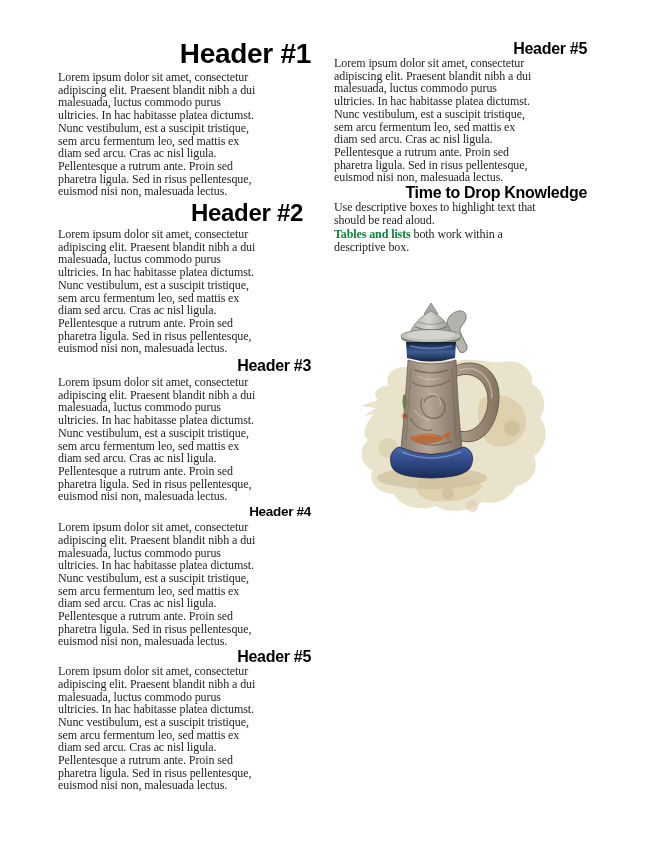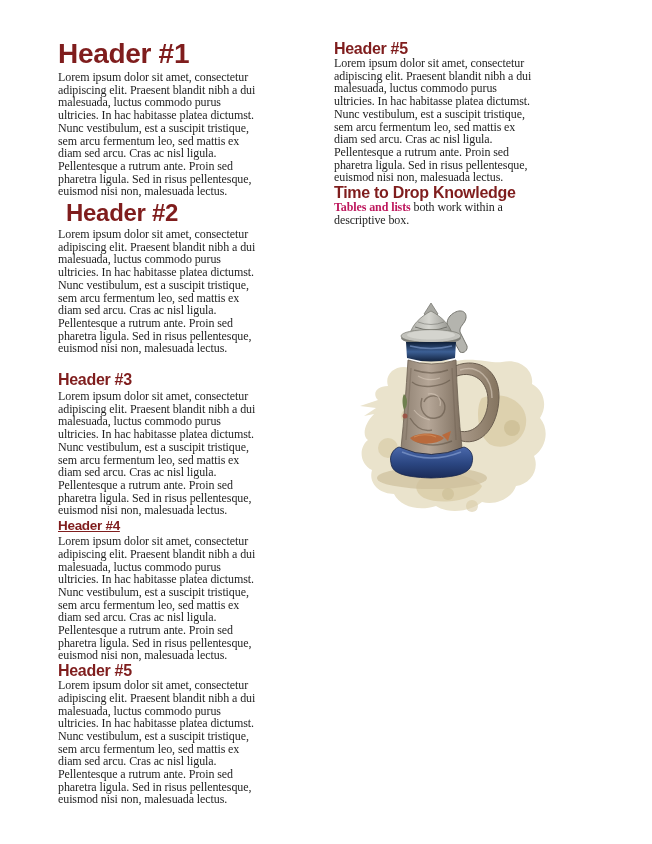--- a/index.html
+++ b/index.html
@@ -5,31 +5,31 @@
   html,body{margin:0;padding:0;}
   body{
     width:652px;height:844px;background:#ffffff;
     font-family:"Liberation Sans", sans-serif;
     color:#222222;position:relative;overflow:hidden;
   }
   .page{position:absolute;inset:0;background:#ffffff;}
   .col{position:absolute;top:40px;width:253px;}
   .col-left{left:58px;}
   .col-right{left:334px;}
-  h1,h2,h3,h4,.h5{color:#7f1d1d;font-weight:bold;letter-spacing:-0.3px;}
+  h1,h2,h3,h4,.h5{color:#000000;font-weight:bold;letter-spacing:-0.3px;text-align:right;}
   h1{font-size:28px;line-height:28px;margin:0 0 3px;}
   h2{font-size:24px;line-height:25px;margin:1px 8px 3px;}
-  h3{font-size:16px;line-height:17px;margin:16px 0 2px;}
-  h4{font-size:13.5px;line-height:14px;margin:2px 0 2px;text-decoration:underline;}
+  h3{font-size:16px;line-height:17px;margin:2px 0 2px;}
+  h4{font-size:13.5px;line-height:14px;margin:2px 0 2px;}
   .h5{font-size:16px;line-height:13px;margin:2px 0 2px;}
   p.body{
     font-size:12px;line-height:12.7px;margin:0 0 2px;
     white-space:pre-line;letter-spacing:-0.1px;color:#1f1f1f;font-family:Liberation Serif, serif;
   }
-  p.body strong{color:#be185d;}
+  p.body strong{color:#15803d;}
   .illustration{position:absolute;left:352px;top:298px;width:200px;height:220px;}
   .illustration svg{display:block;}
 </style>
 </head>
 <body>
 
 <div class="page">
 
   <div class="col col-left">
     <section>
@@ -108,20 +108,22 @@
 ultricies. In hac habitasse platea dictumst.
 Nunc vestibulum, est a suscipit tristique,
 sem arcu fermentum leo, sed mattis ex
 diam sed arcu. Cras ac nisl ligula.
 Pellentesque a rutrum ante. Proin sed
 pharetra ligula. Sed in risus pellentesque,
 euismod nisi non, malesuada lectus.</p>
     </section>
     <section>
       <div class="h5">Time to Drop Knowledge</div>
+      <p class="body">Use descriptive boxes to highlight text that
+should be read aloud.</p>
       <p class="body"><strong>Tables and lists</strong><span> both work within a
 descriptive box.</span></p>
     </section>
   </div>
 
   <div class="illustration">
     <svg viewBox="0 0 200 220" width="200" height="220">
       <defs>
         <linearGradient id="lidGrad" x1="0" y1="0" x2="1" y2="0">
           <stop offset="0" stop-color="#aeaea8"></stop>

